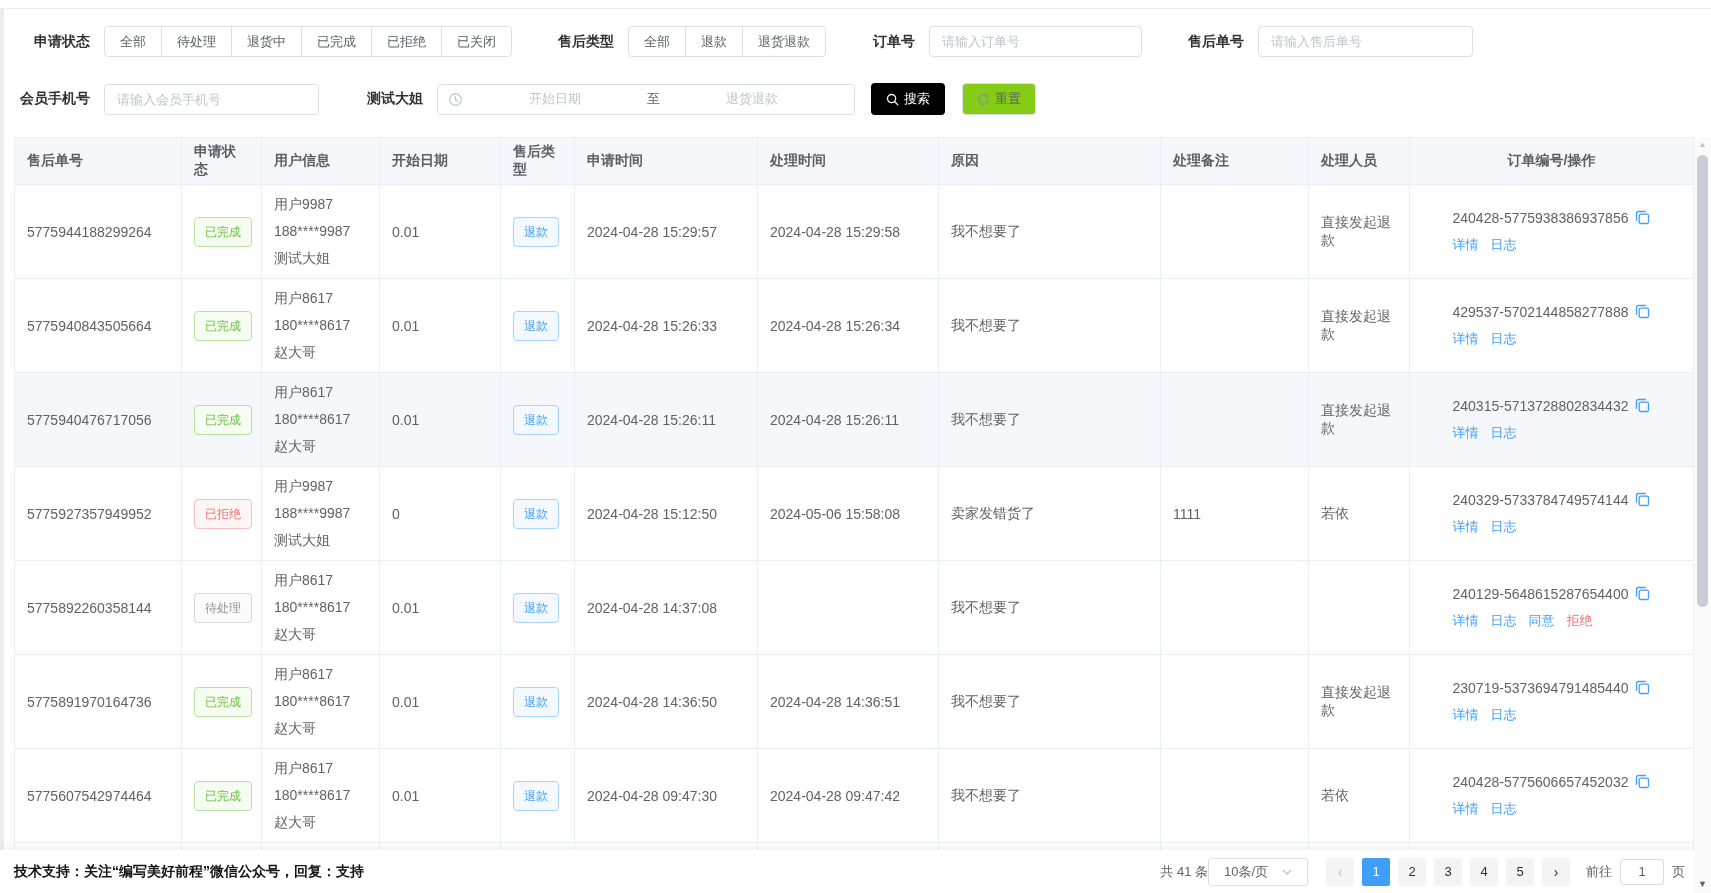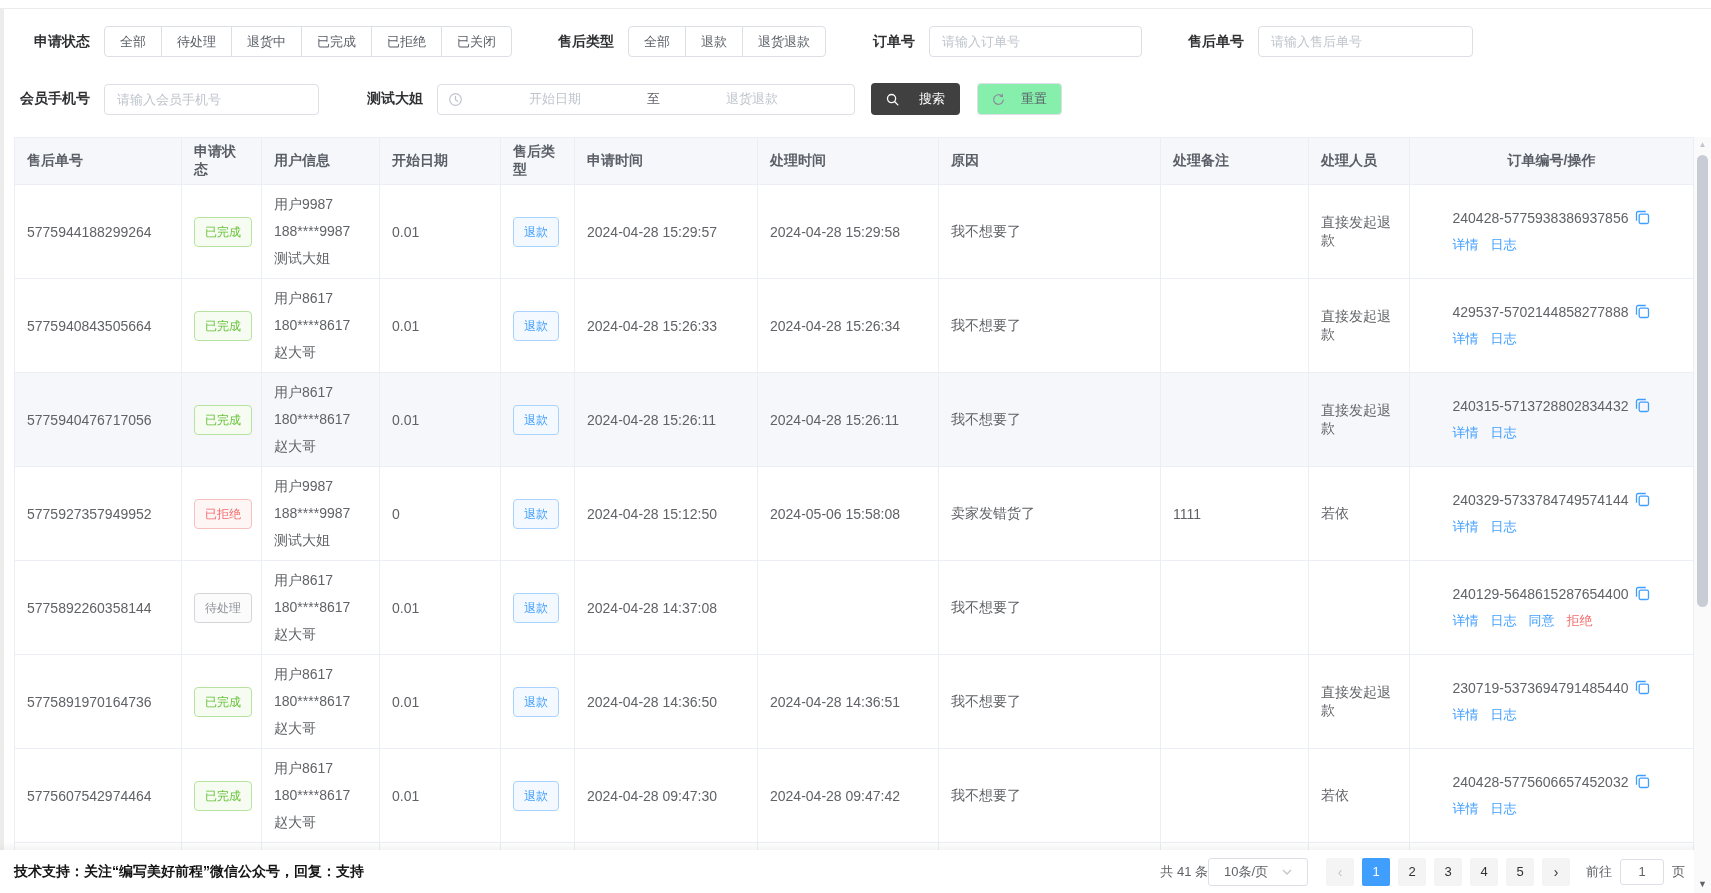--- a/index.html
+++ b/index.html
@@ -25,24 +25,24 @@
   .group-btn:last-child { border-radius:0 4px 4px 0; }
   .f-input { height:31px; border:1px solid #dcdfe6; border-radius:4px; padding:0 12px; font-size:13px;
     color:#606266; outline:none; flex:none; font-family:inherit; }
   .f-input::placeholder { color:#bfc4cc; }
   .w213 { width:213px; } .w215 { width:215px; }
   .date-range { width:418px; height:31px; border:1px solid #dcdfe6; border-radius:4px; display:flex;
     align-items:center; padding:0 10px; flex:none; background:#fff; }
   .clock-icon { flex:none; display:flex; }
   .date-ph { flex:1; text-align:center; color:#bfc4cc; font-size:13px; }
   .date-sep { color:#606266; font-size:13px; flex:none; }
-  .btn-search { margin-left:16px; height:32px; padding:0 15px; background:#404040; color:#fff; border:none;
-    border-radius:4px; font-size:13px; display:flex; align-items:center; gap:20px; cursor:pointer; font-family:inherit; }
-  .btn-reset { margin-left:17px; height:32px; padding:0 14px; background:#86efac; color:#5a5e66;
-    border:1px solid #dcdfe6; border-radius:4px; font-size:13px; display:flex; align-items:center; gap:16px; cursor:pointer; font-family:inherit; }
+  .btn-search { margin-left:16px; height:32px; padding:0 15px; background:#000000; color:#fff; border:none;
+    border-radius:4px; font-size:13px; display:flex; align-items:center; gap:5px; cursor:pointer; font-family:inherit; }
+  .btn-reset { margin-left:17px; height:32px; padding:0 14px; background:#84cc16; color:#5a5e66;
+    border:1px solid #dcdfe6; border-radius:4px; font-size:13px; display:flex; align-items:center; gap:5px; cursor:pointer; font-family:inherit; }
 
   
   .data-table { margin-left:14px; width:1679px; border-collapse:collapse; table-layout:fixed;
     font-size:14px; color:#606266; }
   .data-table th, .data-table td { border:1px solid #ebeef5; }
   .data-table thead th { height:47px; background:#f5f7fa; font-weight:700; color:#5a5e66;
     text-align:left; padding:0 12px; font-size:14px; }
   .data-table thead th.center { text-align:center; }
   .data-table td { height:89px; padding:6px 12px; vertical-align:middle; }
   tr.row-hover td { background:#f5f7fa; }

